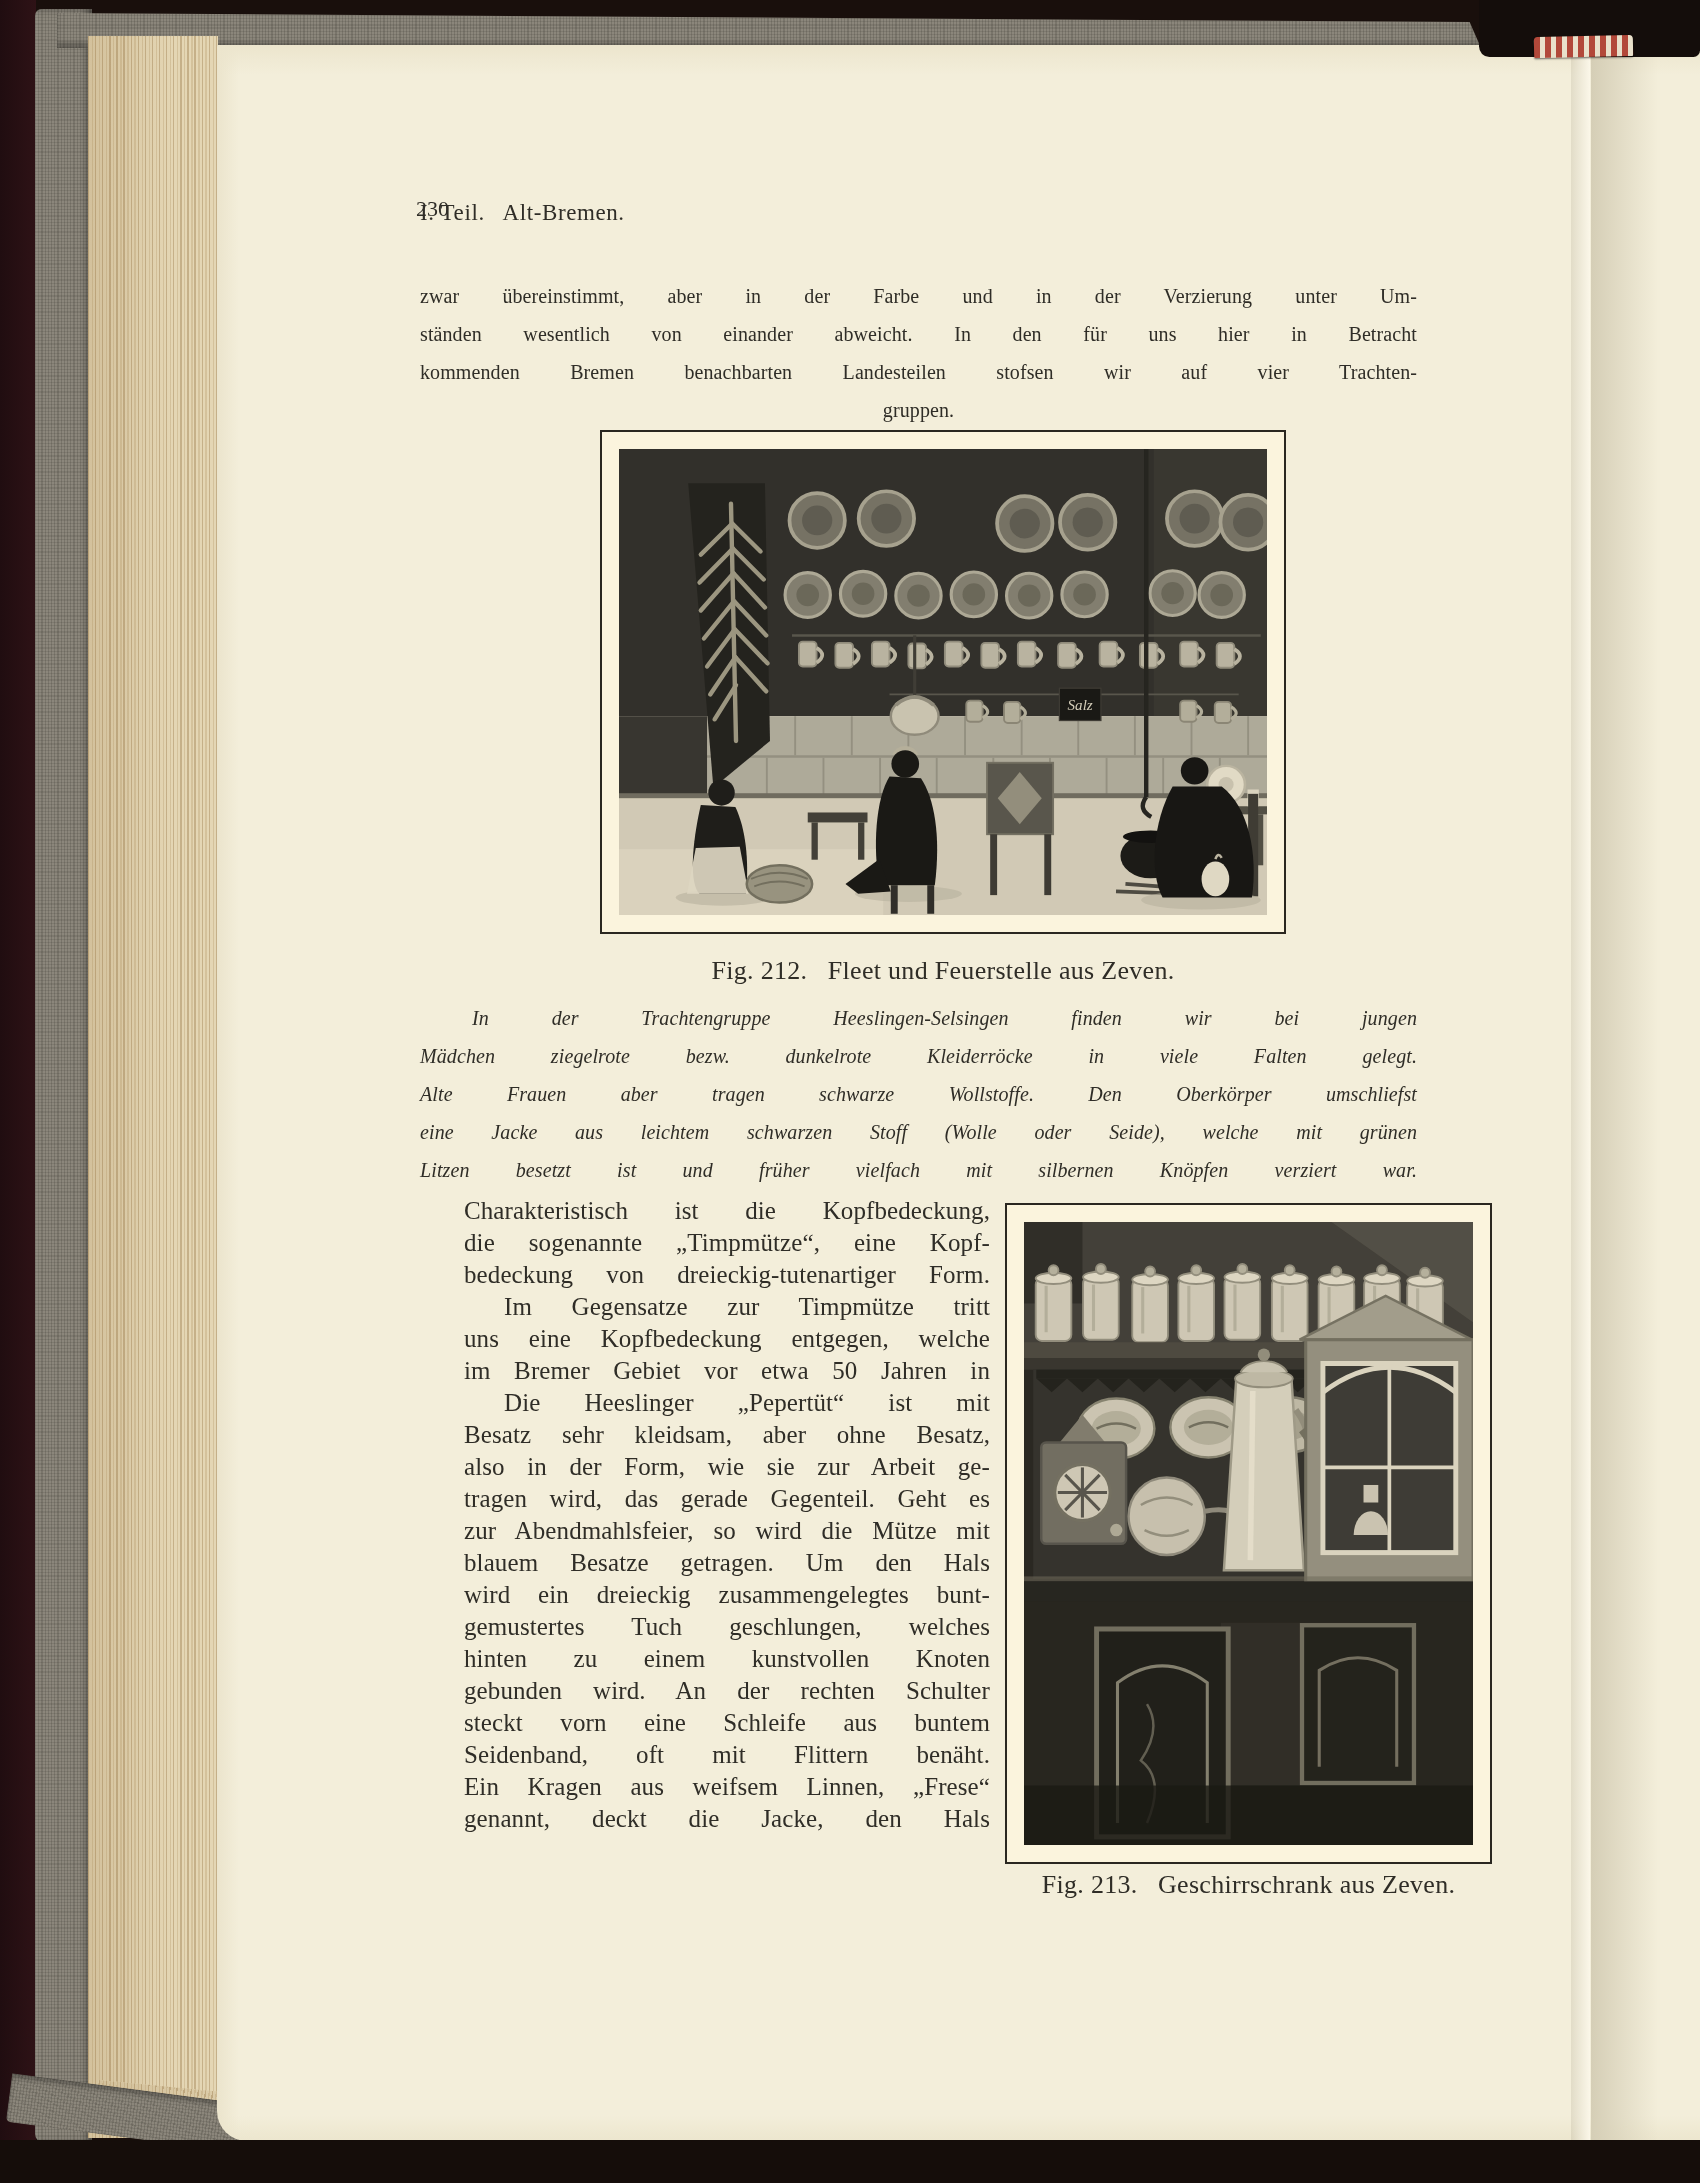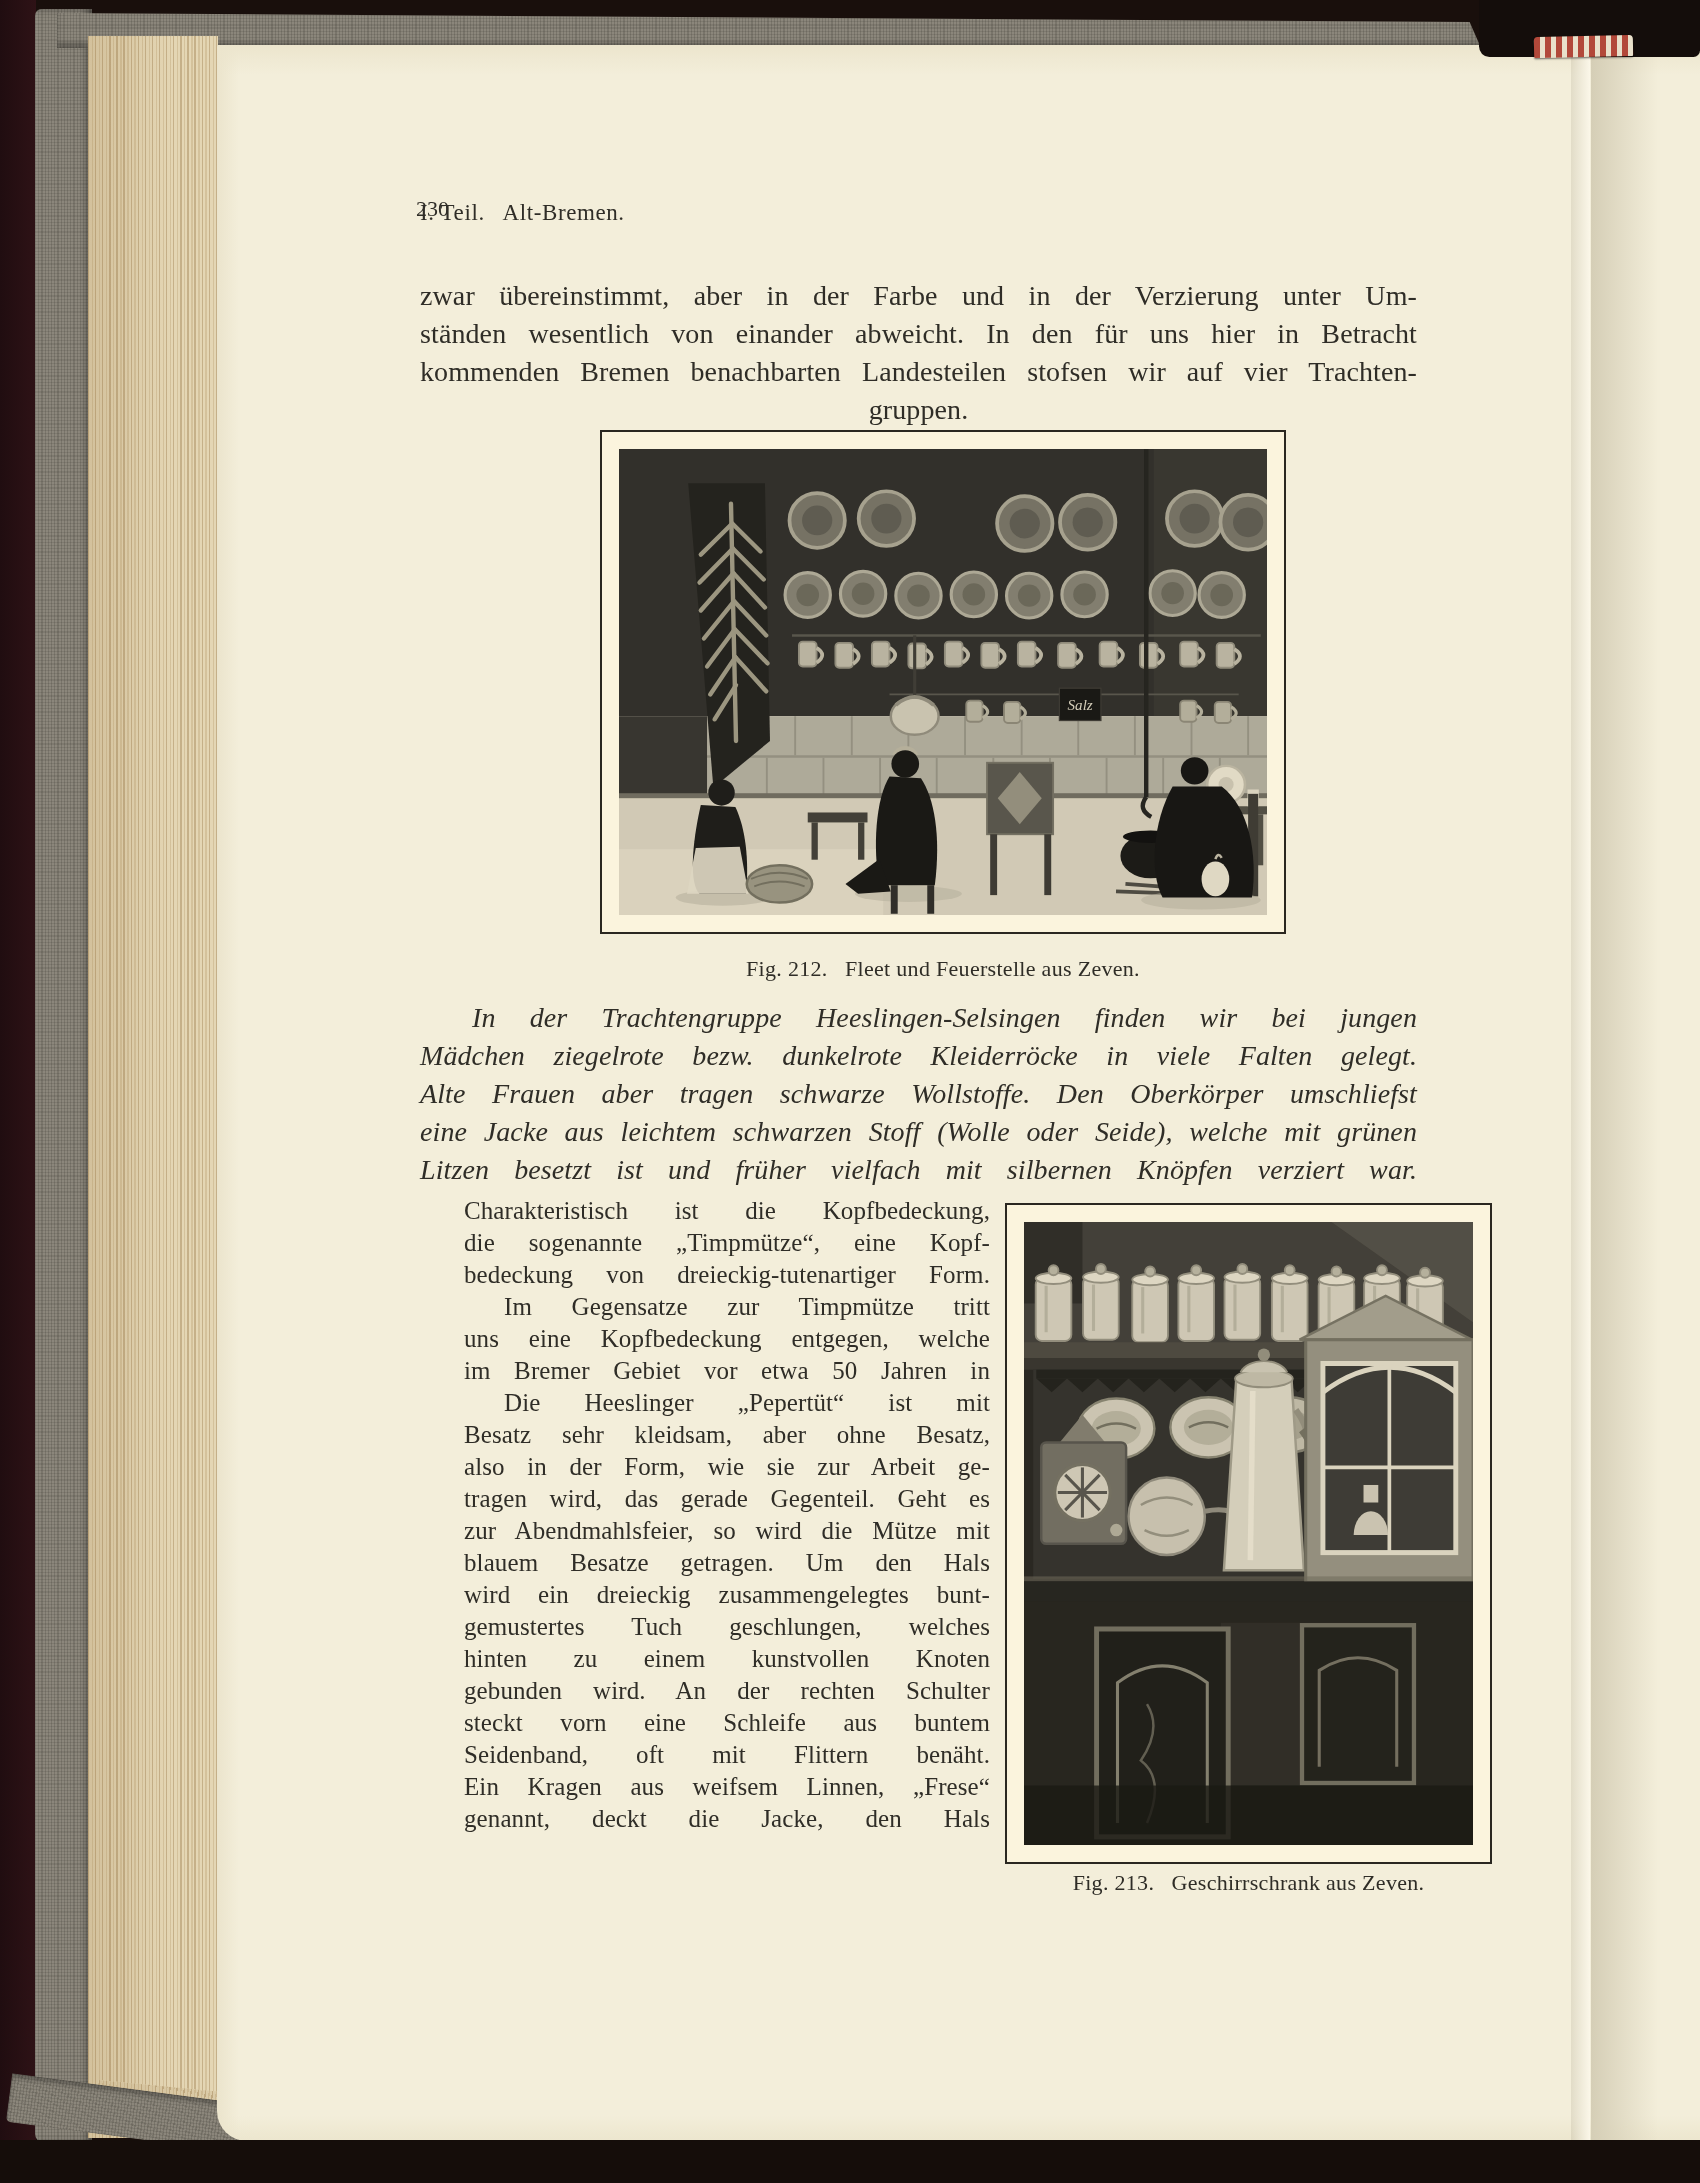--- a/index.html
+++ b/index.html
@@ -35,36 +35,36 @@
   #bg-top-right{left:1479px;top:0;width:221px;height:57px;background:#140d0b;border-radius:0 0 6.5px 10.4px;}
   #endband{left:1534px;top:36px;width:99px;height:21px;transform:rotate(-1.2deg);
      background:repeating-linear-gradient(90deg,#b2483a 0 5.8px,#e9e0cb 5.8px 11px);
      border-radius:3.9px 3.9px 1.3px 1.3px;box-shadow:0 1.3px 1.9px rgba(0,0,0,.5);}
   #bg-bottom{left:0;top:2140px;width:1700px;height:43px;background:#150d0a;}
   
   .ink{color:#2f2d27;}
   #page-number{left:416px;top:196px;font-size:22px;}
   #running-header{left:420px;top:200px;width:997px;text-align:left;font-size:23px;
      white-space:pre;letter-spacing:0.6px;}
-  .bodytext{font-size:28px;line-height:38px;letter-spacing:0.1px;}
+  .bodytext{font-size:20px;line-height:38px;letter-spacing:0.1px;}
   .coltext{font-size:25px;line-height:32px;letter-spacing:0.1px;margin-left:44px;}
   .jblock{text-align:justify;text-align-last:justify;white-space:pre-line;}
   .fline{text-align:justify;text-align-last:justify;white-space:pre;}
   .lline{text-align:center;white-space:pre;}
   .ind80{padding-left:52px;}
   .ind62{padding-left:40px;}
   #para-intro{left:420px;top:277px;width:997px;}
   #para-tracht{left:420px;top:999px;width:997px;font-style:italic;}
   #left-column{left:420px;top:1195px;width:526px;}
   .figframe{border:2.6px solid #26231d;background:#f7f2e0;padding:17px;box-sizing:border-box;
      filter:sepia(.12) contrast(.97);}
   #fig212-frame{left:600px;top:430px;width:686px;height:504px;}
   #fig213-frame{left:1005px;top:1203px;width:487px;height:661px;}
   .figframe svg{display:block;width:100%;height:100%;}
-  .caption{text-align:center;font-size:22px;white-space:pre;letter-spacing:0.3px;}
+  .caption{text-align:center;font-size:26px;white-space:pre;letter-spacing:0.3px;}
   #fig212-caption{left:600px;top:956px;width:686px;}
   #fig213-caption{left:1005px;top:1870px;width:487px;}
 </style>
 </head>
 <body>
 
 <div class="abs" id="bg-left"></div>
 <div class="abs cloth" id="cloth-left"></div>
 <div class="abs cloth" id="cloth-top"></div>
 <div class="abs fan" id="fan-pages"></div>

